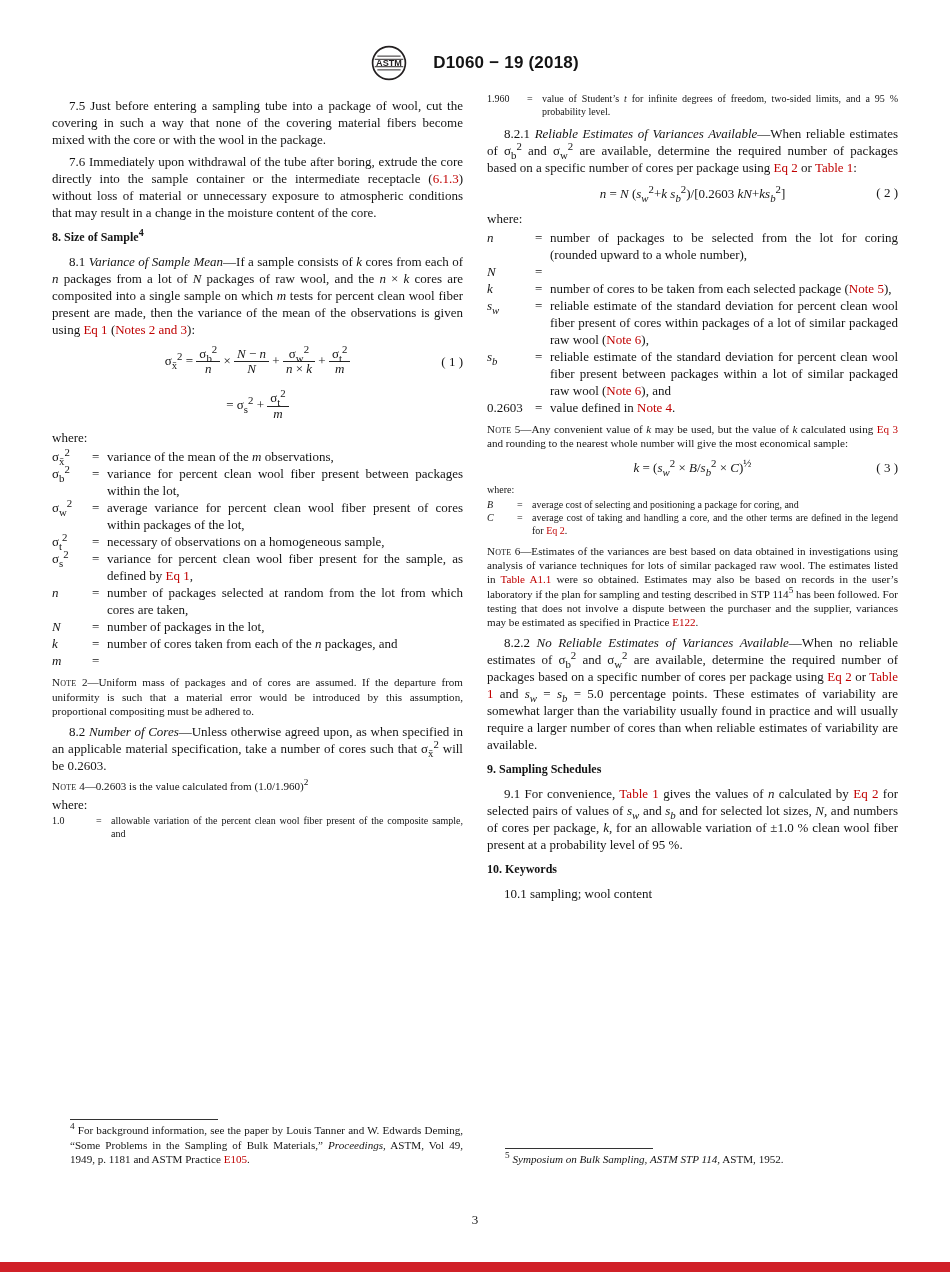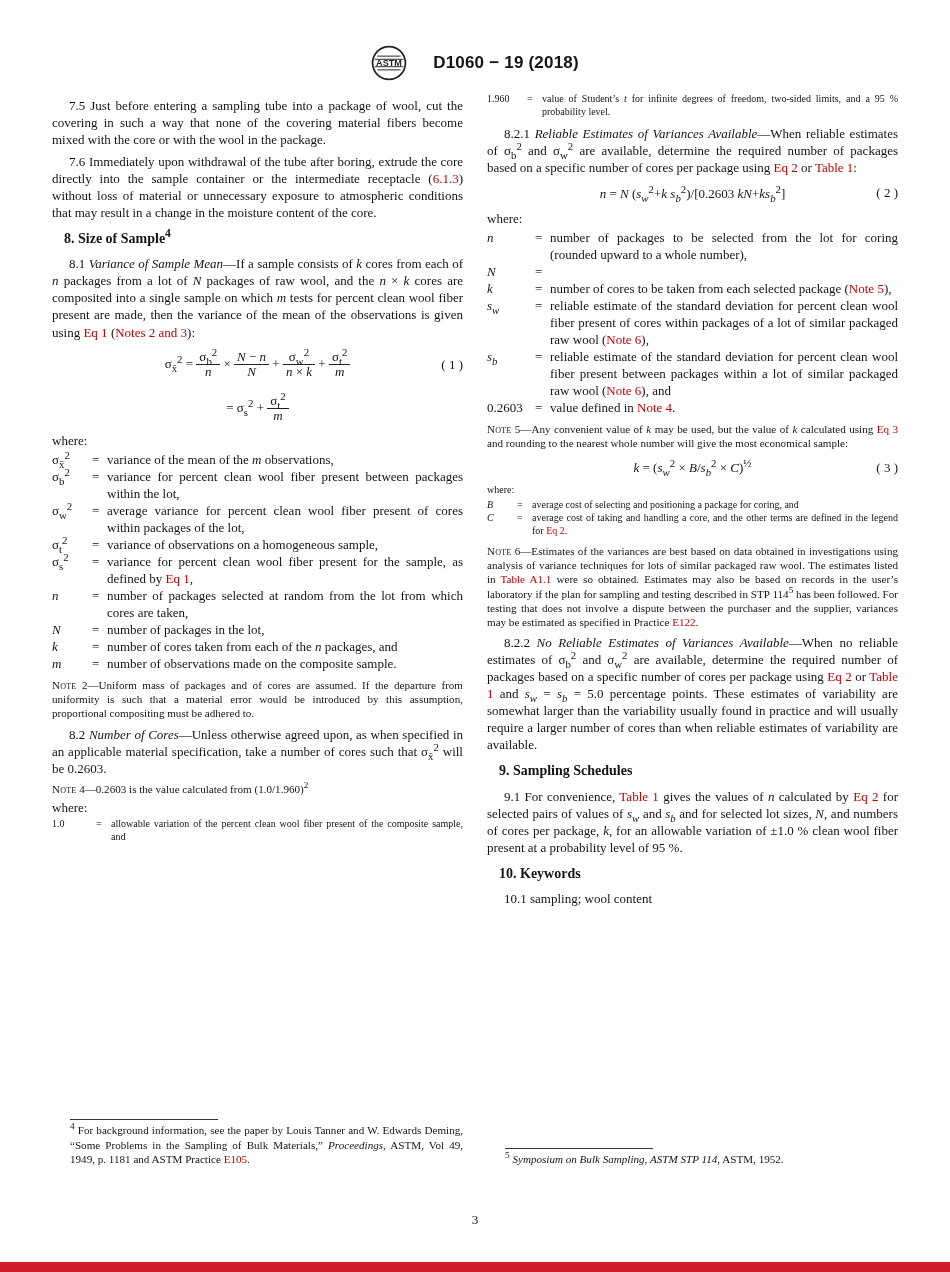--- a/index.html
+++ b/index.html
@@ -6,21 +6,21 @@
   body{
     width:950px;height:1272px;background:#ffffff;color:#141414;
     font-family:"Liberation Serif", serif;position:relative;overflow:hidden;
   }
   .page{padding:44px 52px 0;}
   .header{display:flex;align-items:center;justify-content:center;gap:26px;height:38px;margin-bottom:10px;text-align:right;}
   .desig{font-family:"Liberation Sans", sans-serif;font-weight:bold;font-size:17px;letter-spacing:.2px;}
   .cols{display:flex;gap:24px;}
   .col{width:411px;height:1074px;display:flex;flex-direction:column;font-size:13px;line-height:1.31;text-align:justify;overflow:hidden;}
   .para{margin:5px 0 0;text-indent:17px;font-family:Liberation Serif, serif;}
-  h2.sect{font-size:14px;font-weight:bold;margin:9px 12px 2px;text-align:left;text-indent:0;}
+  h2.sect{font-size:12px;font-weight:bold;margin:9px 0 2px;text-align:left;text-indent:0;}
   .where{margin:3px 0 1px;text-align:left;text-indent:0;}
   .note{font-size:11.1px;line-height:1.285;margin:5px 0 0;}
   .small{font-size:10px;line-height:1.285;}
   .defs{margin:1px 0 1px;}
   .def{display:grid;grid-template-columns:var(--symw,44px) 15px 1fr;}
   .dsym{white-space:nowrap;}
   .ddesc{text-align:justify;}
   .eqrow{position:relative;margin:9px 0 5px;text-align:center;}
   .eqnum{position:absolute;right:0;top:50%;transform:translateY(-50%);}
   .frac{display:inline-block;vertical-align:middle;text-align:center;}
@@ -72,21 +72,21 @@
             <span class="ddesc">variance for percent clean wool fiber present between packages within the lot,</span>
           </div>
           <div class="def">
             <span class="dsym">σ<sub>w</sub><sup>2</sup></span>
             <span class="deq">=</span>
             <span class="ddesc">average variance for percent clean wool fiber present of cores within packages of the lot,</span>
           </div>
           <div class="def">
             <span class="dsym">σ<sub>t</sub><sup>2</sup></span>
             <span class="deq">=</span>
-            <span class="ddesc">variance of observations on a homogeneous sample,</span>
+            <span class="ddesc">necessary of observations on a homogeneous sample,</span>
           </div>
           <div class="def">
             <span class="dsym">σ<sub>s</sub><sup>2</sup></span>
             <span class="deq">=</span>
             <span class="ddesc">variance for percent clean wool fiber present for the sample, as defined by <span class="lnk">Eq 1</span>,</span>
           </div>
           <div class="def">
             <span class="dsym"><i>n</i></span>
             <span class="deq">=</span>
             <span class="ddesc">number of packages selected at random from the lot from which cores are taken,</span>
@@ -97,21 +97,20 @@
             <span class="ddesc">number of packages in the lot,</span>
           </div>
           <div class="def">
             <span class="dsym"><i>k</i></span>
             <span class="deq">=</span>
             <span class="ddesc">number of cores taken from each of the <i>n</i> packages, and</span>
           </div>
           <div class="def">
             <span class="dsym"><i>m</i></span>
             <span class="deq">=</span>
-            <span class="ddesc">number of observations made on the composite sample.</span>
           </div>
         </div>
         <p class="note"><span class="sc">Note</span> 2—Uniform mass of packages and of cores are assumed. If the departure from uniformity is such that a material error would be introduced by this assumption, proportional compositing must be adhered to.</p>
         <p class="para">8.2 <i>Number of Cores</i>—Unless otherwise agreed upon, as when specified in an applicable material specification, take a number of cores such that σ<sub>x̄</sub><sup>2</sup> will be 0.2603.</p>
         <p class="note"><span class="sc">Note</span> 4—0.2603 is the value calculated from (1.0/1.960)<sup>2</sup></p>
         <p class="where">where:</p>
         <div class="defs small" style="--symw: 44px;">
           <div class="def">
             <span class="dsym">1.0</span>
             <span class="deq">=</span>

